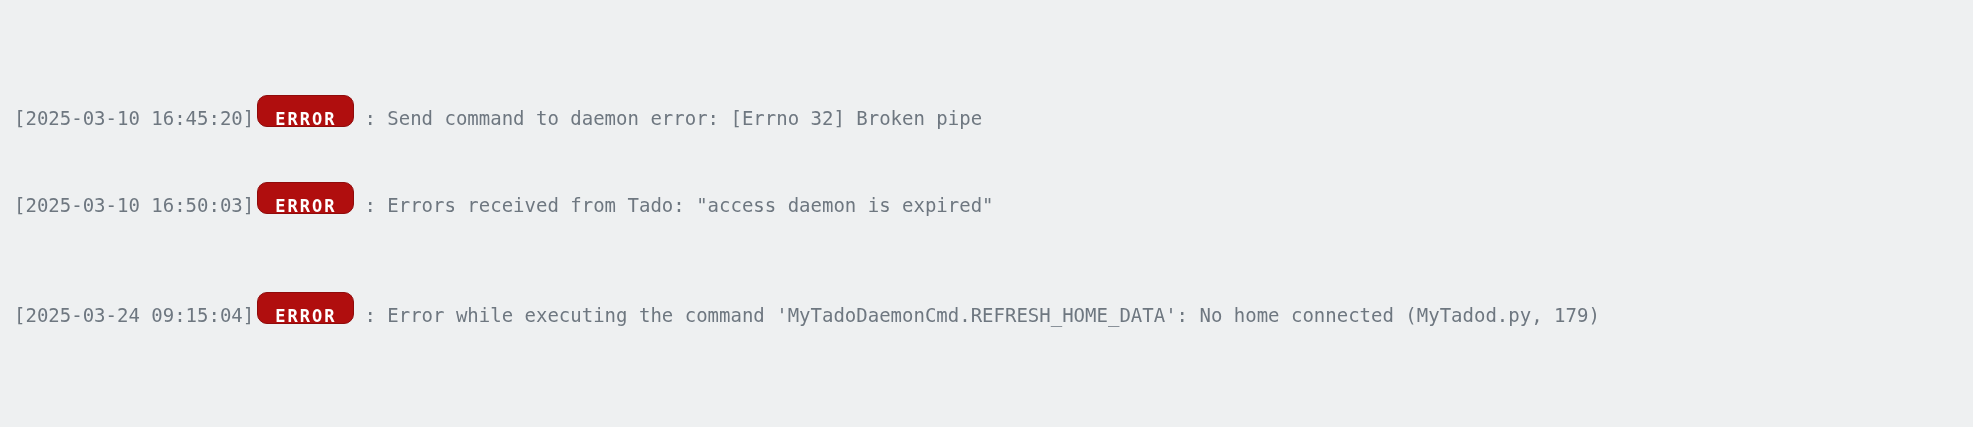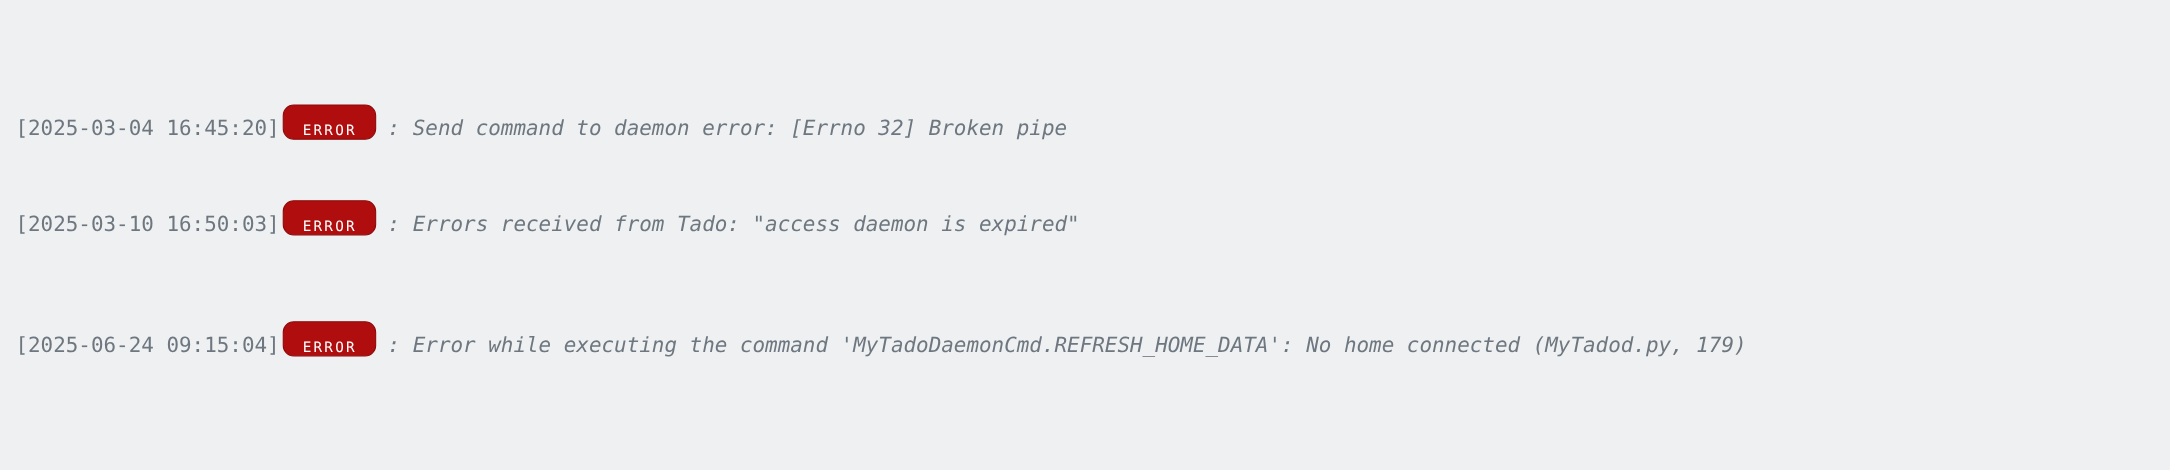--- a/index.html
+++ b/index.html
@@ -39,41 +39,40 @@
   .badge {
     display: inline-block;
     height: 19px;
     line-height: 17px;
     margin-left: 3px;
     padding: 15px 17px;
     background: var(--badge-bg);
     border: 1px solid var(--badge-border);
     border-radius: 10px;
     color: var(--badge-text);
-    font-size: 13px;
-    font-weight: normal;
+    font-size: 17px;
+    font-weight: bold;
     letter-spacing: 2px;
   }
   .msg {
     margin-left: 10px;
     white-space: pre;
-    font-style: italic;
   }
 </style>
 </head>
 <body>
 
 <main class="log-viewer">
   <div id="log-list">
-  <div class="log-row"><span class="ts">[2025-03-04 16:45:20]</span><span class="badge">ERROR</span><span class="msg">: Send command to daemon error: [Errno 32] Broken pipe</span></div>
+  <div class="log-row"><span class="ts">[2025-03-10 16:45:20]</span><span class="badge">ERROR</span><span class="msg">: Send command to daemon error: [Errno 32] Broken pipe</span></div>
 
   <div class="log-row"><span class="ts">[2025-03-10 16:50:03]</span><span class="badge">ERROR</span><span class="msg">: Errors received from Tado: "access daemon is expired"</span></div>
 
 
-  <div class="log-row"><span class="ts">[2025-06-24 09:15:04]</span><span class="badge">ERROR</span><span class="msg">: Error while executing the command 'MyTadoDaemonCmd.REFRESH_HOME_DATA': No home connected (MyTadod.py, 179)</span></div>
+  <div class="log-row"><span class="ts">[2025-03-24 09:15:04]</span><span class="badge">ERROR</span><span class="msg">: Error while executing the command 'MyTadoDaemonCmd.REFRESH_HOME_DATA': No home connected (MyTadod.py, 179)</span></div>
 
   
 
   
 
   
 
   
 
   

